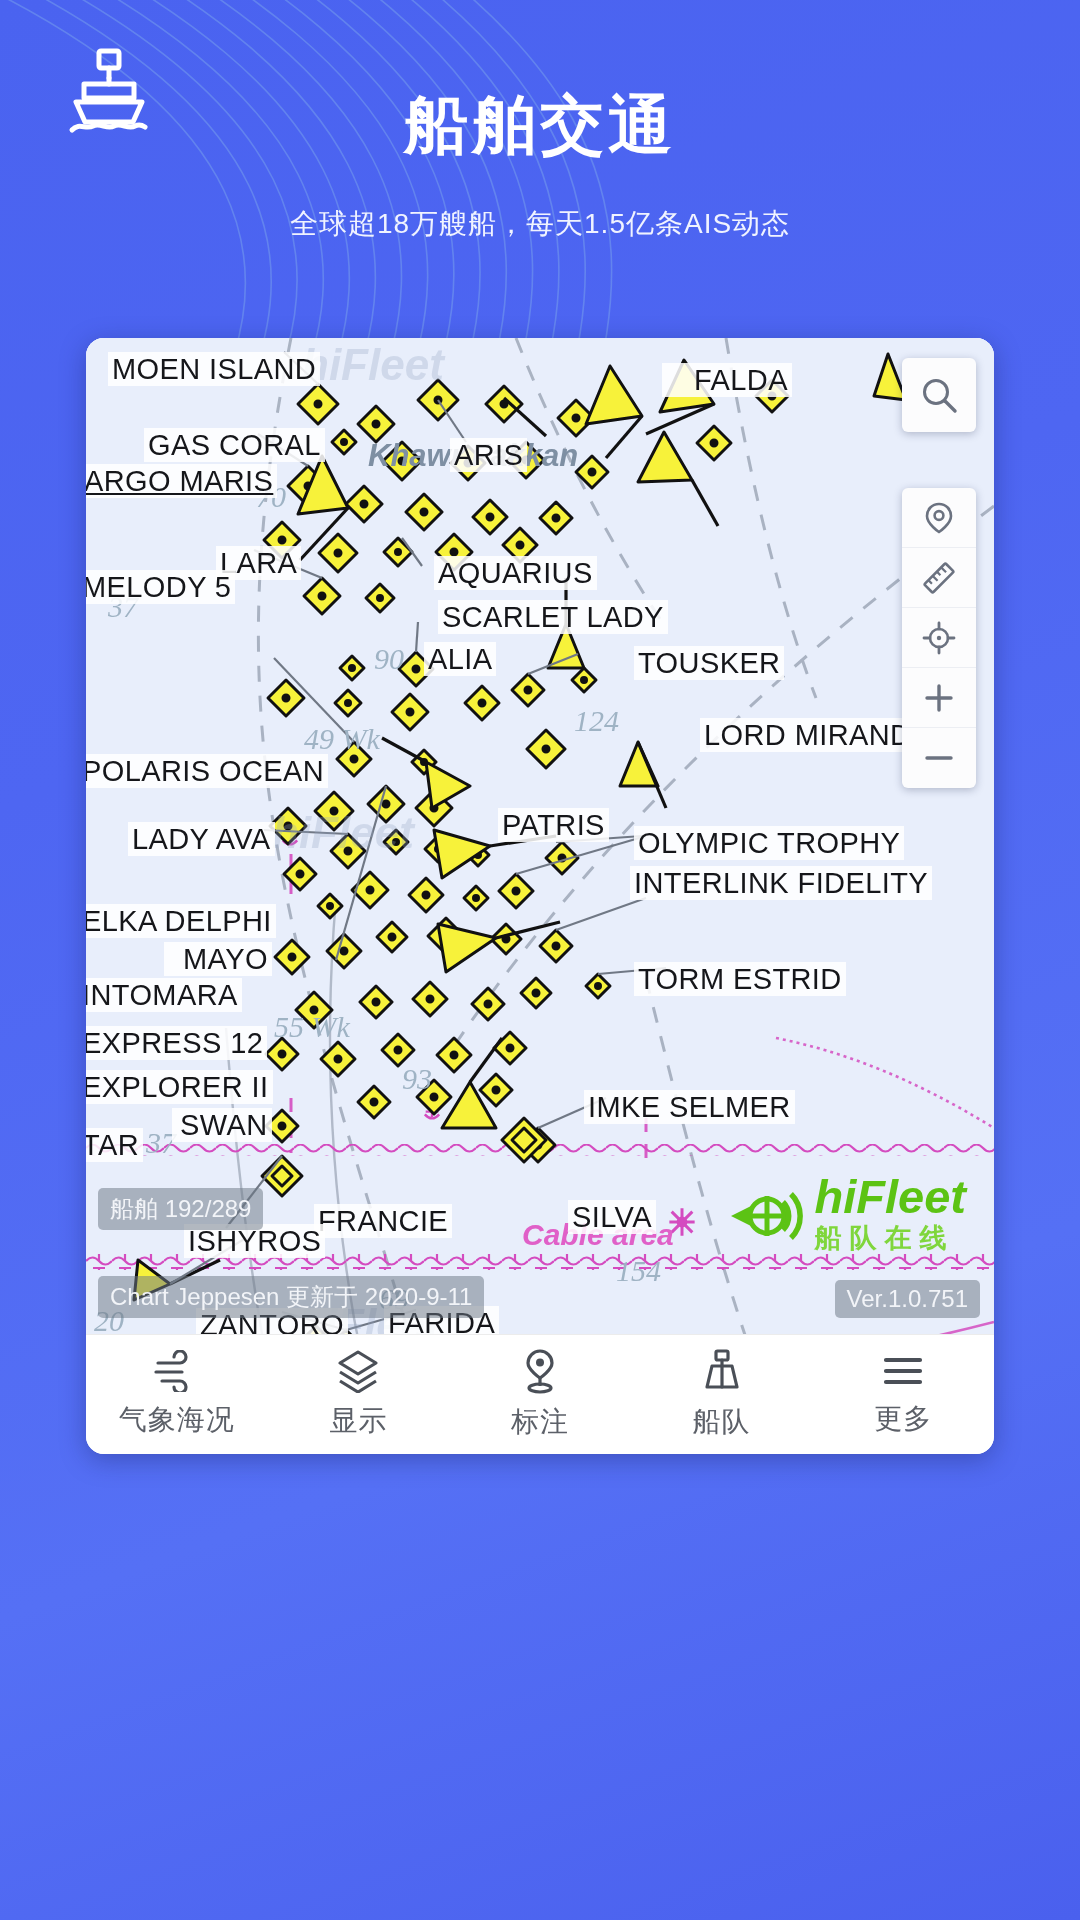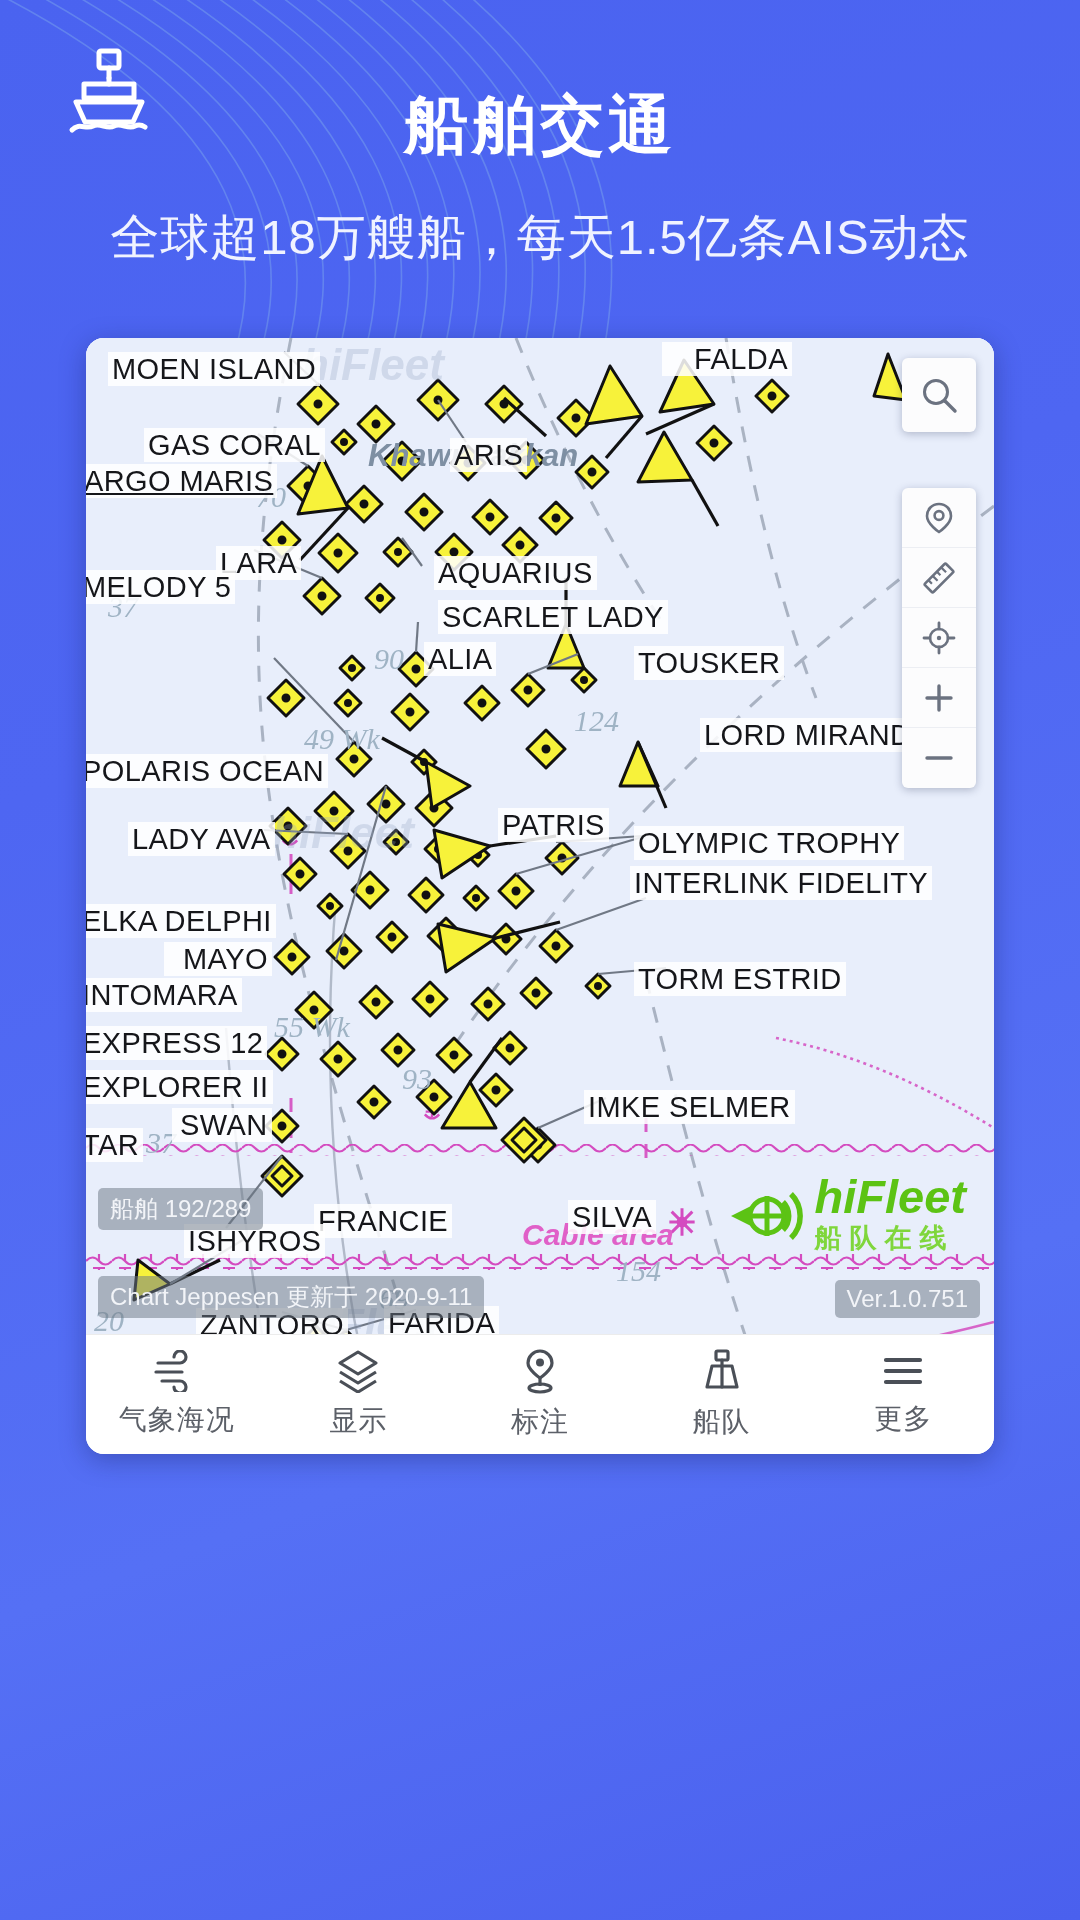--- a/index.html
+++ b/index.html
@@ -19,21 +19,21 @@
 
   
   .hero { position: absolute; top: 0; left: 0; width: 1080px; height: 340px; }
   .brand-icon { position: absolute; left: 66px; top: 46px; width: 86px; height: 96px; }
   .hero-title {
     position: absolute; top: 82px; left: 0; width: 1080px; text-align: center;
     color: #ffffff; font-size: 64px; font-weight: bold; letter-spacing: 4px;
   }
   .hero-sub {
     position: absolute; top: 205px; left: 0; width: 1080px; text-align: center;
-    color: #f0f3ff; font-size: 49px; font-weight: normal; letter-spacing: 1px;
+    color: #f0f3ff; font-size: 28px; font-weight: normal; letter-spacing: 1px;
   }
 
   
   .phone {
     position: absolute; left: 86px; top: 338px;
     width: 908px; height: 1116px;
     background: #ffffff;
     border-radius: 18px;
     box-shadow: 0 6px 26px rgba(20,28,90,.35);
     overflow: hidden;
@@ -470,21 +470,21 @@
 
     <div class="vlabel" style="left:22px;top:14px;">MOEN ISLAND</div>
     <div class="vlabel" style="left:58px;top:90px;">GAS CORAL</div>
     <div class="vlabel" style="left:-6px;top:126px;text-decoration:underline;">ARGO MARIS</div>
     <div class="vlabel" style="left:130px;top:208px;">LARA</div>
     <div class="vlabel" style="left:-8px;top:232px;">MELODY 5</div>
     <div class="vlabel" style="left:364px;top:100px;">ARIS</div>
     <div class="vlabel" style="left:348px;top:218px;">AQUARIUS</div>
     <div class="vlabel" style="left:352px;top:262px;">SCARLET LADY</div>
     <div class="vlabel" style="left:338px;top:304px;">ALIA</div>
-    <div class="vlabel" style="left:576px;top:4px;padding-left:32px;">FALDA</div>
+    <div class="vlabel" style="left:576px;top:25px;padding-left:32px;">FALDA</div>
     <div class="vlabel" style="left:548px;top:308px;">TOUSKER</div>
     <div class="vlabel" style="left:614px;top:380px;">LORD MIRANDA</div>
     <div class="vlabel" style="left:-8px;top:416px;">POLARIS OCEAN</div>
     <div class="vlabel" style="left:42px;top:484px;">LADY AVA</div>
     <div class="vlabel" style="left:412px;top:470px;">PATRIS</div>
     <div class="vlabel" style="left:548px;top:488px;">OLYMPIC TROPHY</div>
     <div class="vlabel" style="left:544px;top:528px;">INTERLINK FIDELITY</div>
     <div class="vlabel" style="left:-8px;top:566px;">ELKA DELPHI</div>
     <div class="vlabel" style="left:78px;top:604px;padding-left:19px;">MAYO</div>
     <div class="vlabel" style="left:-8px;top:640px;">INTOMARA</div>

